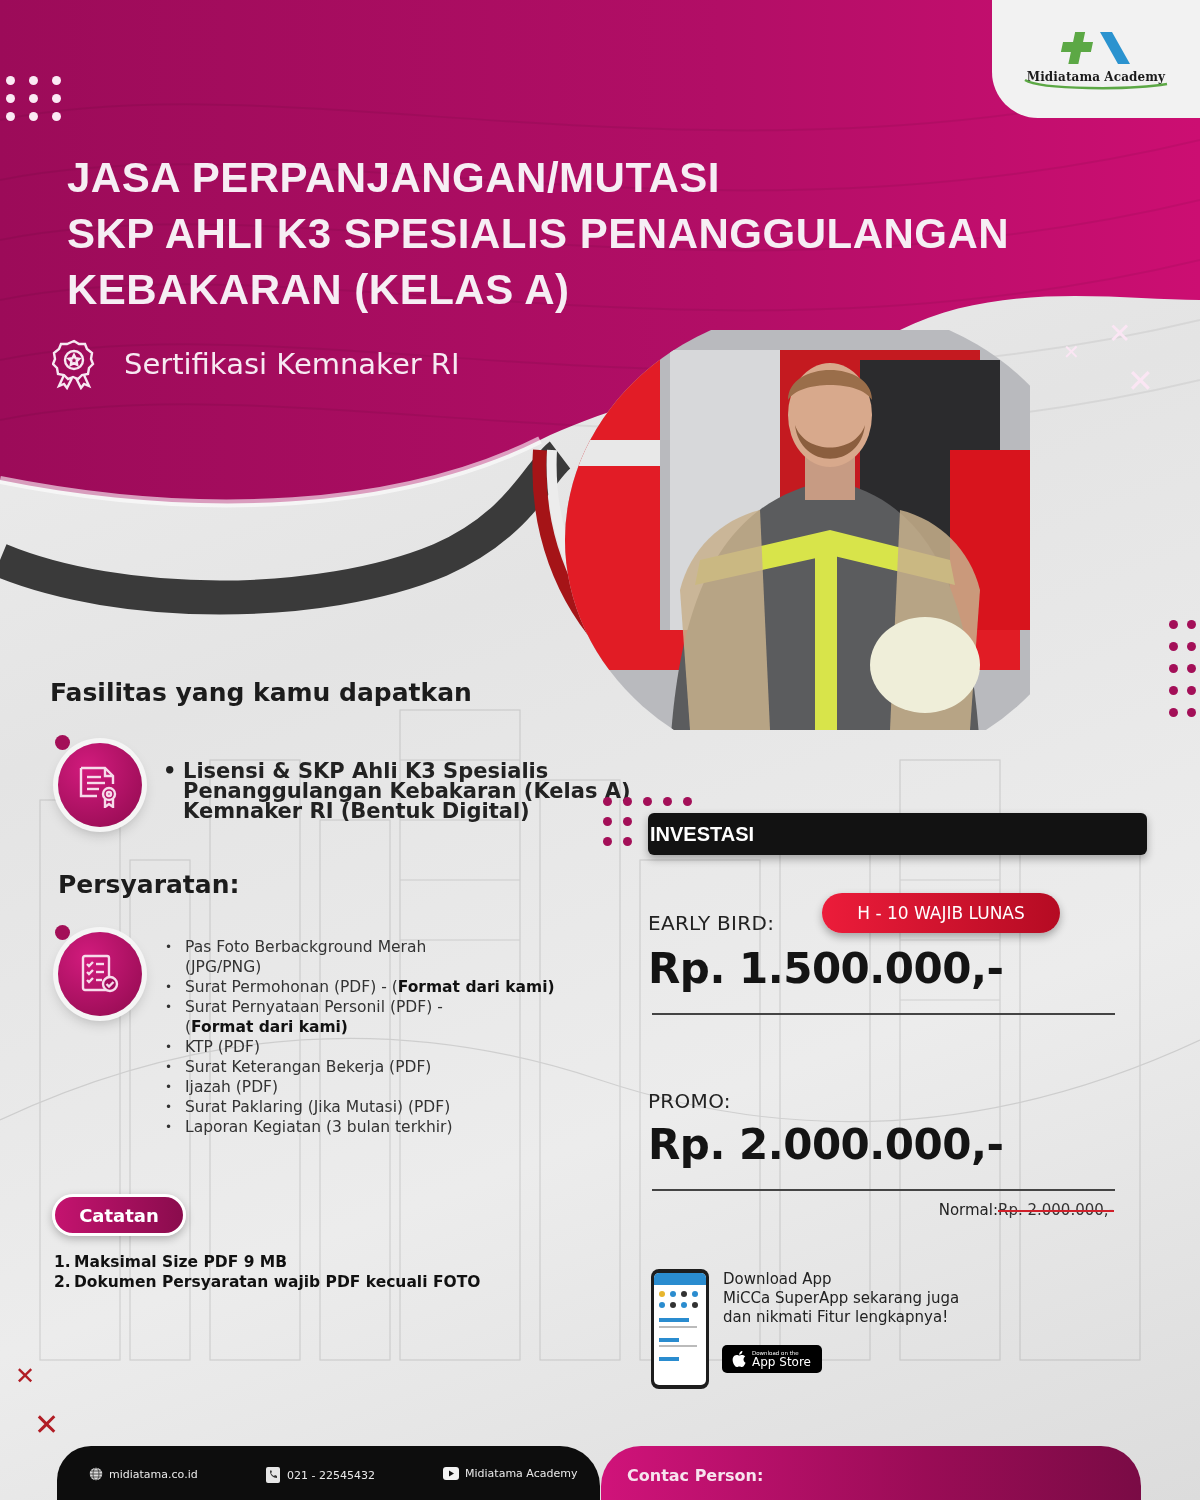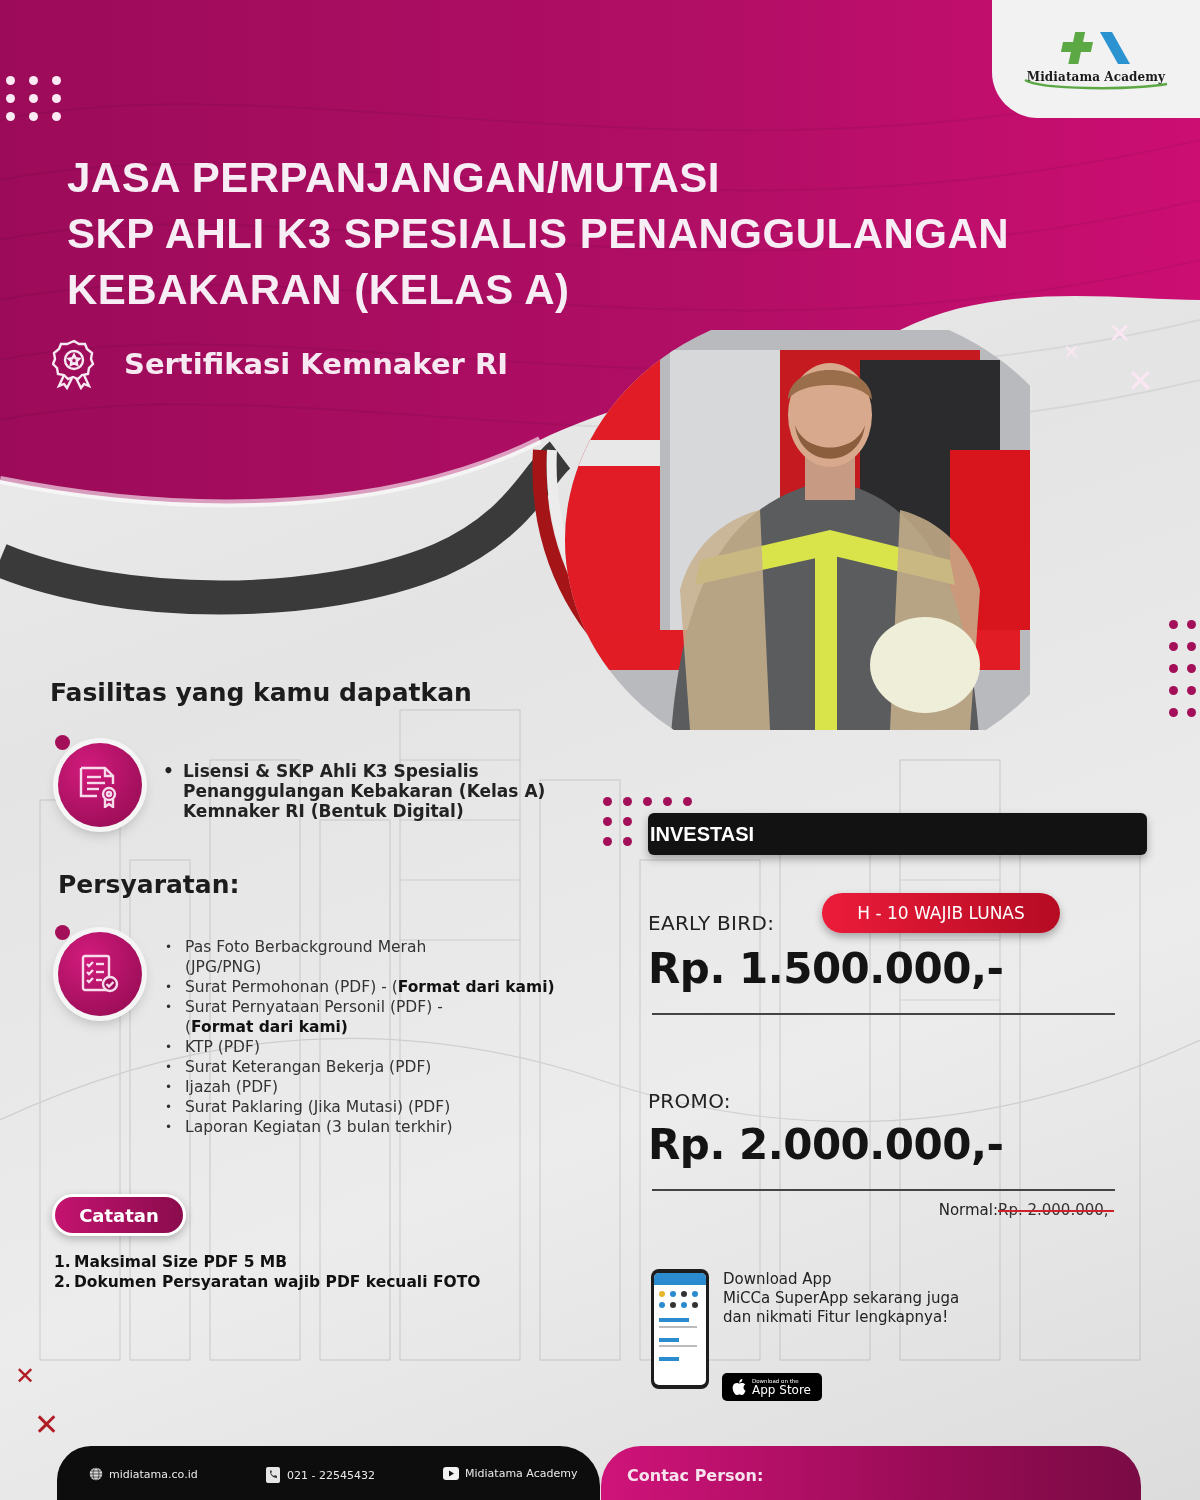--- a/index.html
+++ b/index.html
@@ -32,42 +32,42 @@
   .dot { width: 9px; height: 9px; border-radius: 50%; }
 
   .title {
     position: absolute; left: 50px; top: 150px; width: 1110px;
     font-family: "Liberation Sans", sans-serif; font-weight: bold;
     font-size: 42px; line-height: 56px; color: #f6eef4; letter-spacing: 0.5px; margin-left: 17px;
   }
   .subtitle {
     position: absolute; left: 52px; top: 338px; display: flex; align-items: center; gap: 28px;
   }
-  .subtitle-text { font-size: 29px; color: #f7e9f2; font-family: "DejaVu Sans", sans-serif; font-weight: bold; }
+  .subtitle-text { font-size: 29px; color: #f7e9f2; font-family: "DejaVu Sans", sans-serif; }
 
   .cross { position: absolute; color: #fbe6f4; font-weight: bold; font-family: "DejaVu Sans", sans-serif; line-height: 1; }
   .cross.red { color: #b11d25; }
 
   
   .photo-wrap {
     position: absolute; left: 530px; top: 330px; width: 500px; height: 400px;
   }
 
   .section-heading {
     position: absolute; font-family: "DejaVu Sans", sans-serif; font-size: 25px; color: #1c1c1c;
   }
   .icon-circle {
     position: absolute; width: 84px; height: 84px; border-radius: 50%;
     background: radial-gradient(circle at 35% 30%, #d21b7d, #8f0a4e);
     box-shadow: 0 0 0 5px #f5f5f5, 0 6px 14px rgba(0,0,0,0.25);
     display: flex; align-items: center; justify-content: center;
   }
   .small-dot { position: absolute; width: 15px; height: 15px; border-radius: 50%; background: #a30f58; }
 
-  .fac-list { position: absolute; left: 163px; top: 761px; font-weight: bold; font-size: 17px; line-height: 20px; color: #222; }
+  .fac-list { position: absolute; left: 163px; top: 761px; font-weight: bold; font-size: 21px; line-height: 20px; color: #222; }
   .fac-list li { list-style: none; position: relative; padding-left: 20px; }
   .fac-list li::before { content: "•"; position: absolute; left: 0; top: 0; }
 
   .req-list { position: absolute; left: 165px; top: 937px; font-size: 15.5px; line-height: 20px; color: #333; }
   .req-list li { list-style: none; position: relative; padding-left: 20px; }
   .req-list li::before { content: "•"; position: absolute; left: 0; top: 0; font-size: 12px; }
   .req-list b { color: #111; }
 
   .catatan-btn {
     position: absolute; left: 52px; top: 1194px; width: 134px; height: 42px; border-radius: 21px;
@@ -100,21 +100,21 @@
   .strike::after { content: ""; position: absolute; left: 0; right: 0; top: 52%; height: 1.5px; background: #d0202a; }
 
   .phone {
     position: absolute; left: 651px; top: 1269px; width: 58px; height: 120px; border-radius: 8px;
     background: #1d1d1d; padding: 4px 3px;
   }
   .phone-screen { width: 100%; height: 100%; background: #fff; border-radius: 5px; overflow: hidden; position: relative; }
   .download-text { position: absolute; left: 723px; top: 1270px; font-size: 15px; line-height: 19px; color: #222; }
   .appstore {
     position: absolute; left: 722px; top: 1345px; width: 100px; height: 28px; border-radius: 5px;
-    background: #000; color: #fff; display: flex; align-items: center; gap: 6px; padding-left: 10px; margin-top: 28px;
+    background: #000; color: #fff; display: flex; align-items: center; gap: 6px; padding-left: 10px;
   }
   .appstore-small { font-size: 5.5px; line-height: 6px; display: block; }
   .appstore-big { font-size: 12px; line-height: 13px; display: block; }
 
   .footer-black {
     position: absolute; left: 57px; top: 1446px; width: 543px; height: 70px;
     background: #0d0d0d; border-top-left-radius: 34px; border-top-right-radius: 40px;
     display: flex; align-items: flex-start; padding-top: 21px; color: #eaeaea; font-size: 11px;
   }
   .footer-item { position: absolute; display: flex; align-items: center; gap: 6px; top: 21px; }
@@ -323,21 +323,21 @@
   <li>Surat Keterangan Bekerja (PDF)</li>
   <li>Ijazah (PDF)</li>
   <li>Surat Paklaring (Jika Mutasi) (PDF)</li>
   <li>Laporan Kegiatan (3 bulan terkhir)</li>
 </ul>
 
 <div class="catatan-btn">Catatan</div>
 <ul class="notes">
   <li>
     <span class="num">1.</span>
-    <span>Maksimal Size PDF 5 MB</span>
+    <span>Maksimal Size PDF 9 MB</span>
   </li>
   <li>
     <span class="num">2.</span>
     <span>
       <span style="display:block">Dokumen Persyaratan wajib PDF kecuali FOTO</span>
     </span>
   </li>
 </ul>
 
 <span class="cross red" style="left:15px;top:1364px;font-size:24px;">✕</span>

